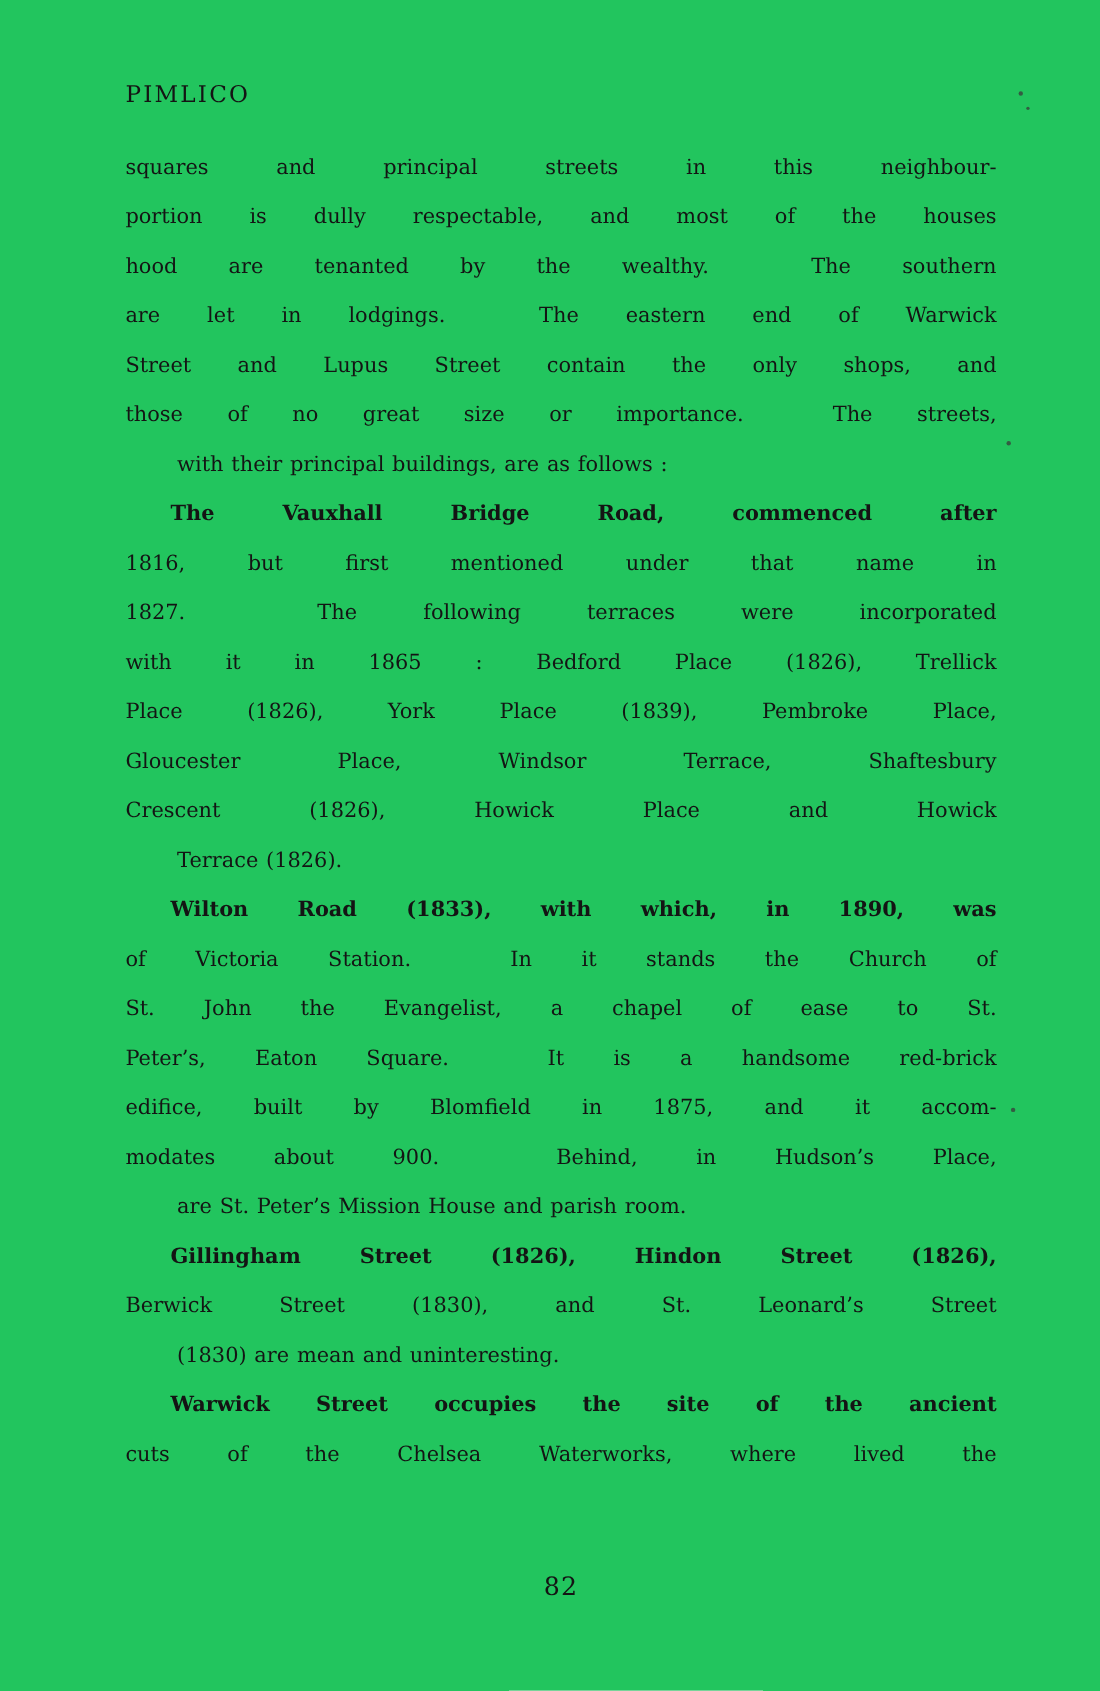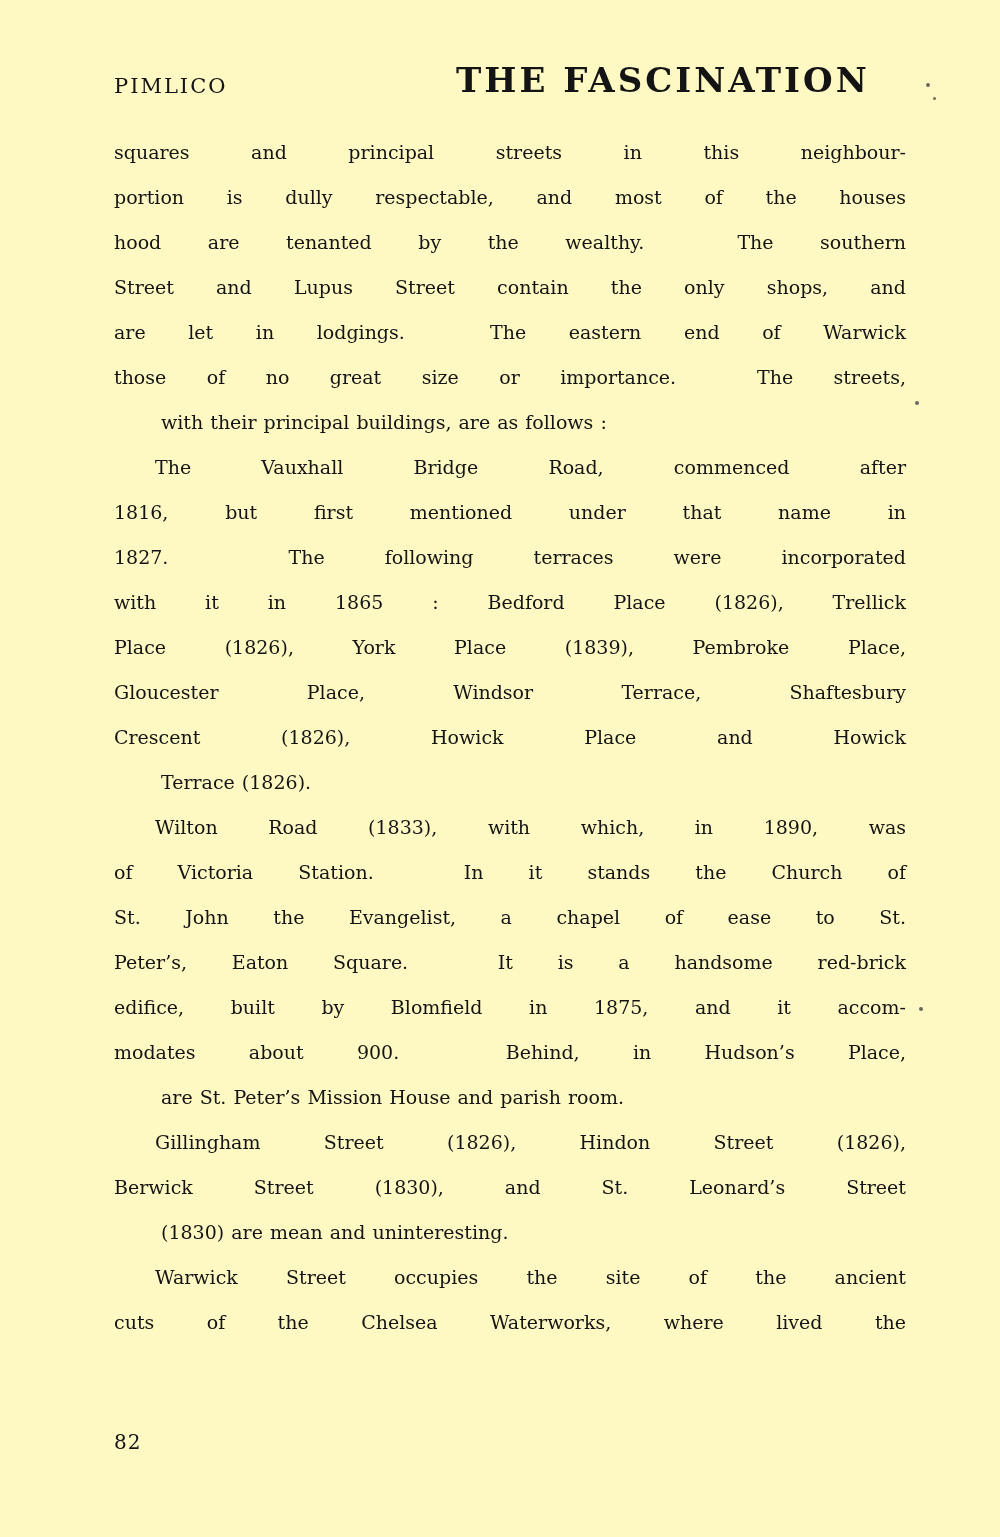--- a/index.html
+++ b/index.html
@@ -1,21 +1,21 @@
 <!DOCTYPE html>
 <html><head>
 <meta charset="utf-8">
 <style>
   html, body { margin: 0; padding: 0; background: #e8e8e8; }
   .page {
     position: relative;
     width: 1000px;
     height: 1537px;
     margin: 0 auto;
-    background: #fef9c3;
+    background: #22c55e;
     font-family: "DejaVu Serif", serif;
     color: #141414;
     overflow: hidden;
   }
   .head-left {
     position: absolute;
     left: 114px;
     top: 74px;
     font-size: 21px;
     letter-spacing: 2px;
@@ -39,52 +39,51 @@
   .line {
     font-size: 19px;
     line-height: 45px;
     height: 45px;
     text-align: justify;
     text-align-last: justify;
     word-spacing: 1px;
     overflow: visible;
   }
   .line.end { text-align-last: left; margin-left: 47px; }
-  .line.indent { text-indent: 41px; }
+  .line.indent { text-indent: 41px; font-weight: bold; }
   .page-number {
     position: absolute;
     left: 114px;
     top: 1430px;
     width: 792px;
-    text-align: left;
-    font-size: 20px;
+    text-align: center;
+    font-size: 23px;
     letter-spacing: 1px;
   }
   .speck {
     position: absolute;
     background: #3a3a3a;
     border-radius: 50%;
     opacity: 0.75;
   }
 </style>
 </head>
 <body>
 
 <div class="page">
 
   <span class="head-left">PIMLICO</span>
-  <span class="head-title">THE FASCINATION</span>
 
   <div class="body-text">
 
     <div class="line">squares and principal streets in this neighbour-</div>
     <div class="line">portion is dully respectable, and most of the houses</div>
     <div class="line">hood are tenanted by the wealthy.&nbsp; The southern</div>
+    <div class="line">are let in lodgings.&nbsp; The eastern end of Warwick</div>
     <div class="line">Street and Lupus Street contain the only shops, and</div>
-    <div class="line">are let in lodgings.&nbsp; The eastern end of Warwick</div>
     <div class="line">those of no great size or importance.&nbsp; The streets,</div>
     <div class="line end">with their principal buildings, are as follows :</div>
 
     <div class="line indent">The Vauxhall Bridge Road, commenced after</div>
     <div class="line">1816, but first mentioned under that name in</div>
     <div class="line">1827.&nbsp; The following terraces were incorporated</div>
     <div class="line">with it in 1865 : Bedford Place (1826), Trellick</div>
     <div class="line">Place (1826), York Place (1839), Pembroke Place,</div>
     <div class="line">Gloucester Place, Windsor Terrace, Shaftesbury</div>
     <div class="line">Crescent (1826), Howick Place and Howick</div>

